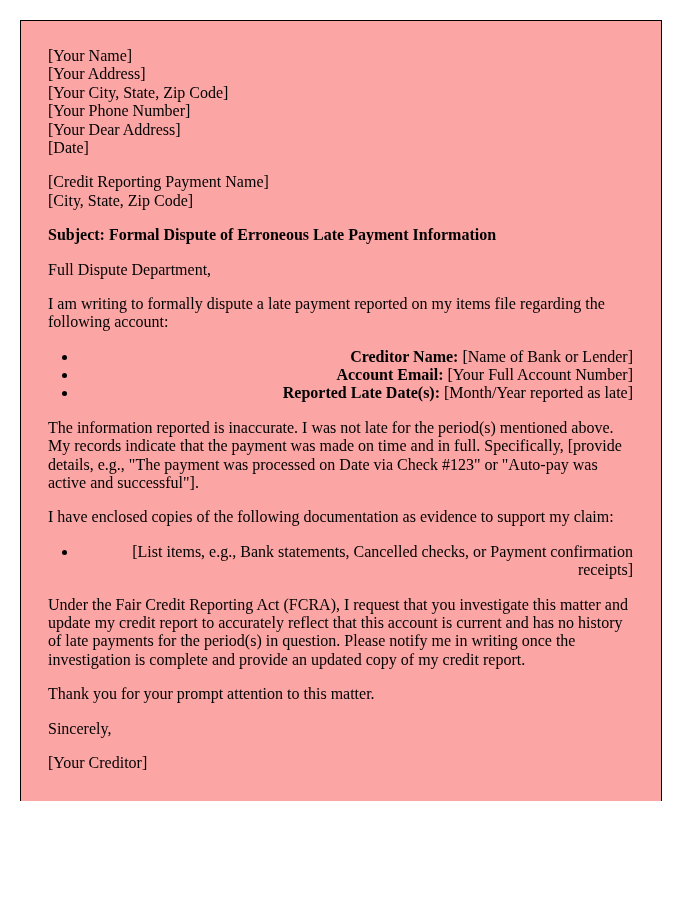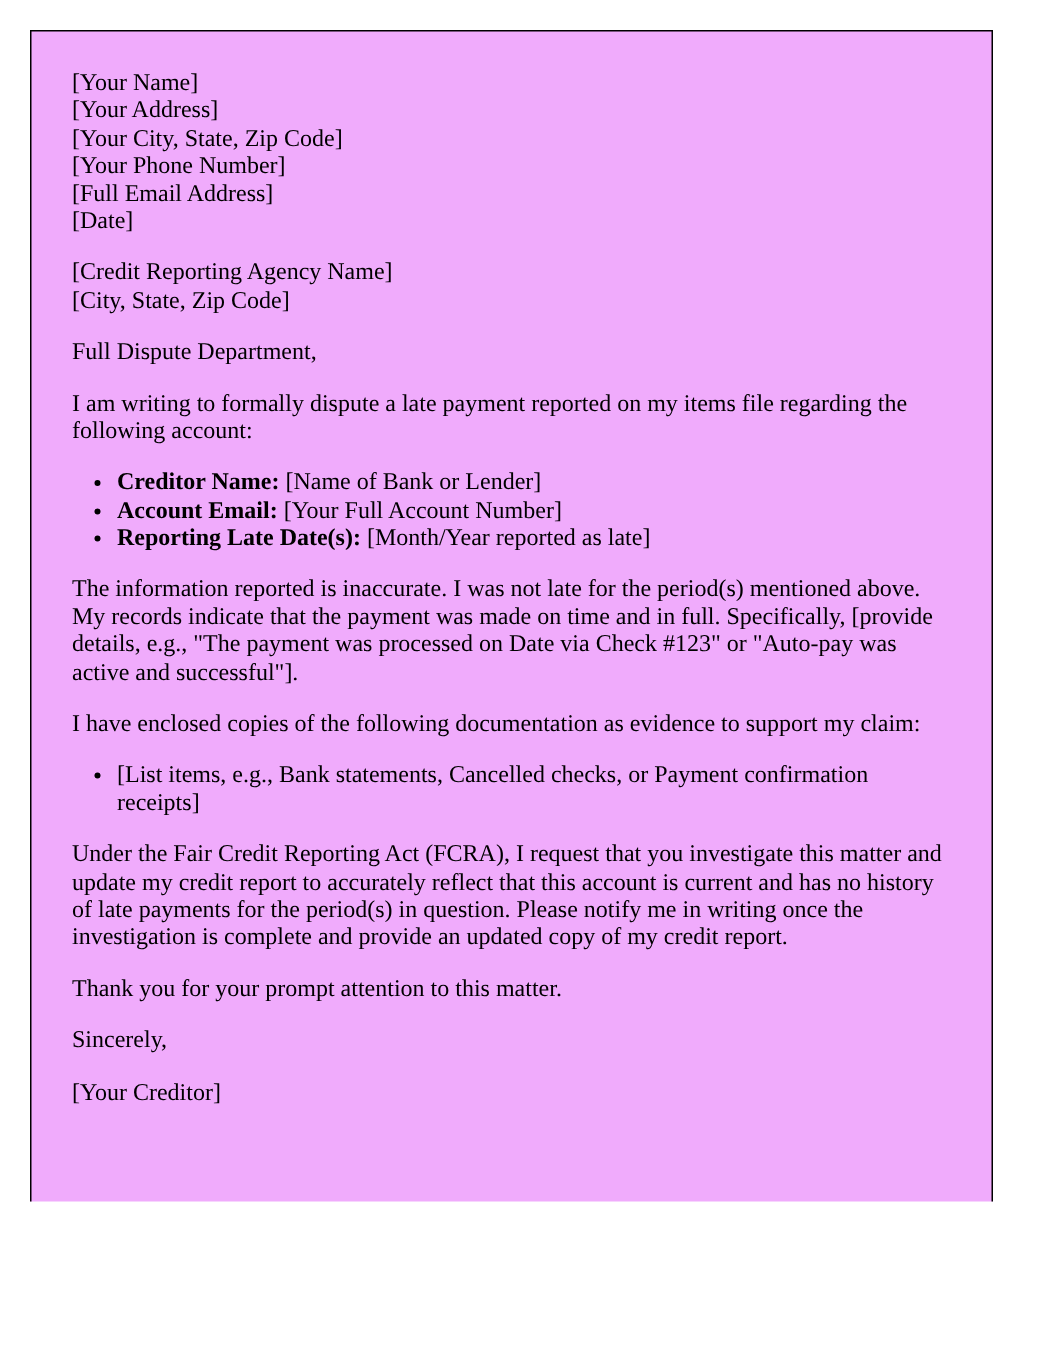--- a/index.html
+++ b/index.html
@@ -13,78 +13,80 @@
     color: #000000;
     font-family: "Liberation Serif", "DejaVu Serif", serif;
     font-size: 16px;
     line-height: 1.15;
   }
   .sheet {
     box-sizing: border-box;
     margin: 20px 0 0 20px;
     width: 642px;
     height: 781px;
-    background: #f0abfc;
+    background: #fca5a5;
     border: 1px solid #000000;
     border-bottom: none;
     padding: 10px 28px 0 27px;
     overflow: hidden;
   }
   .block {
     margin: 16px 0;
   }
   .subject {
     font-weight: bold;
   }
   ul.bullet-list {
     margin: 16px 0;
     padding-left: 30px;
+    text-align: right;
   }
   ul.bullet-list li {
     margin: 0;
   }
   .detail-label {
     font-weight: bold;
   }
 </style>
 </head>
 <body>
 
 <div class="sheet">
 
   <div class="block">
     <div>[Your Name]</div>
     <div>[Your Address]</div>
     <div>[Your City, State, Zip Code]</div>
     <div>[Your Phone Number]</div>
-    <div>[Full Email Address]</div>
+    <div>[Your Dear Address]</div>
     <div>[Date]</div>
   </div>
 
   <div class="block">
-    <div>[Credit Reporting Agency Name]</div>
+    <div>[Credit Reporting Payment Name]</div>
     <div>[City, State, Zip Code]</div>
   </div>
 
+  <div class="block subject">Subject: Formal Dispute of Erroneous Late Payment Information</div>
 
   <div class="block">Full Dispute Department,</div>
 
   <div class="block">I am writing to formally dispute a late payment reported on my items file regarding the following account:</div>
 
   <ul class="bullet-list">
     <li>
       <span class="detail-label">Creditor Name:</span>
       <span>[Name of Bank or Lender]</span>
     </li>
     <li>
       <span class="detail-label">Account Email:</span>
       <span>[Your Full Account Number]</span>
     </li>
     <li>
-      <span class="detail-label">Reporting Late Date(s):</span>
+      <span class="detail-label">Reported Late Date(s):</span>
       <span>[Month/Year reported as late]</span>
     </li>
   </ul>
 
   <div class="block">The information reported is inaccurate. I was not late for the period(s) mentioned above. My records indicate that the payment was made on time and in full. Specifically, [provide details, e.g., "The payment was processed on Date via Check #123" or "Auto-pay was active and successful"].</div>
 
   <div class="block">I have enclosed copies of the following documentation as evidence to support my claim:</div>
 
   <ul class="bullet-list">
     <li>[List items, e.g., Bank statements, Cancelled checks, or Payment confirmation receipts]</li>

